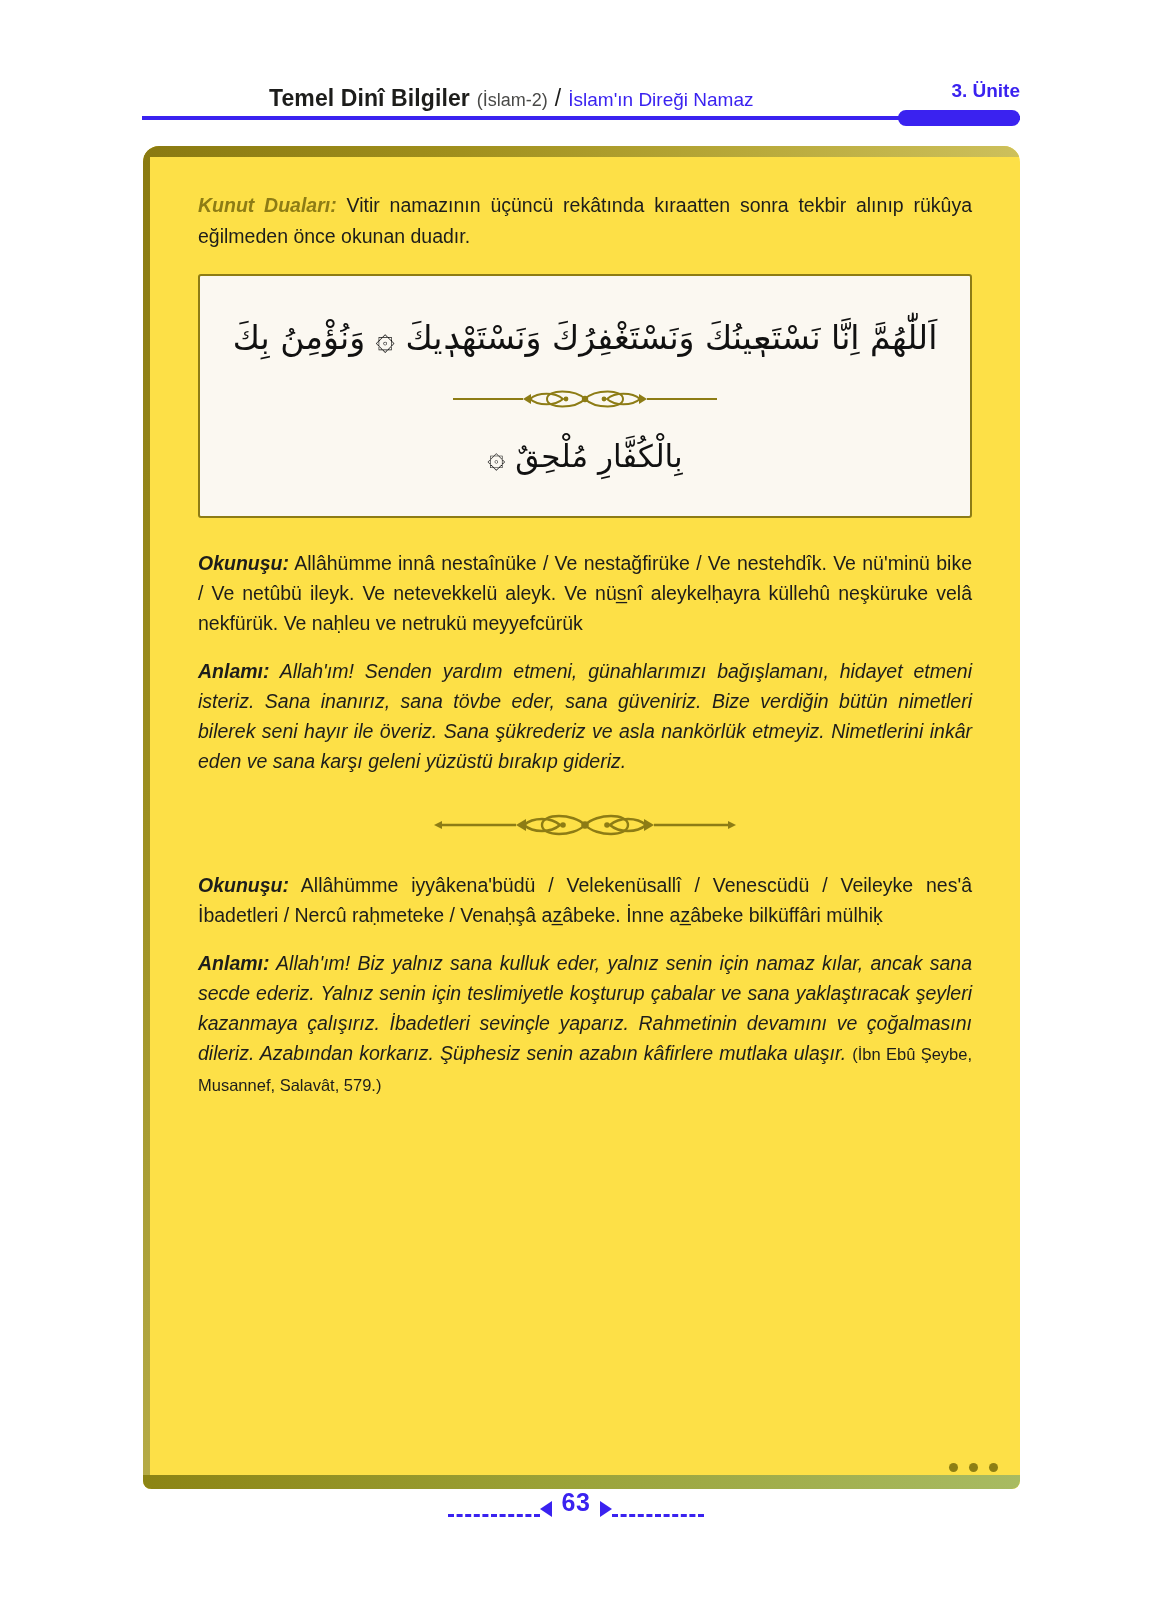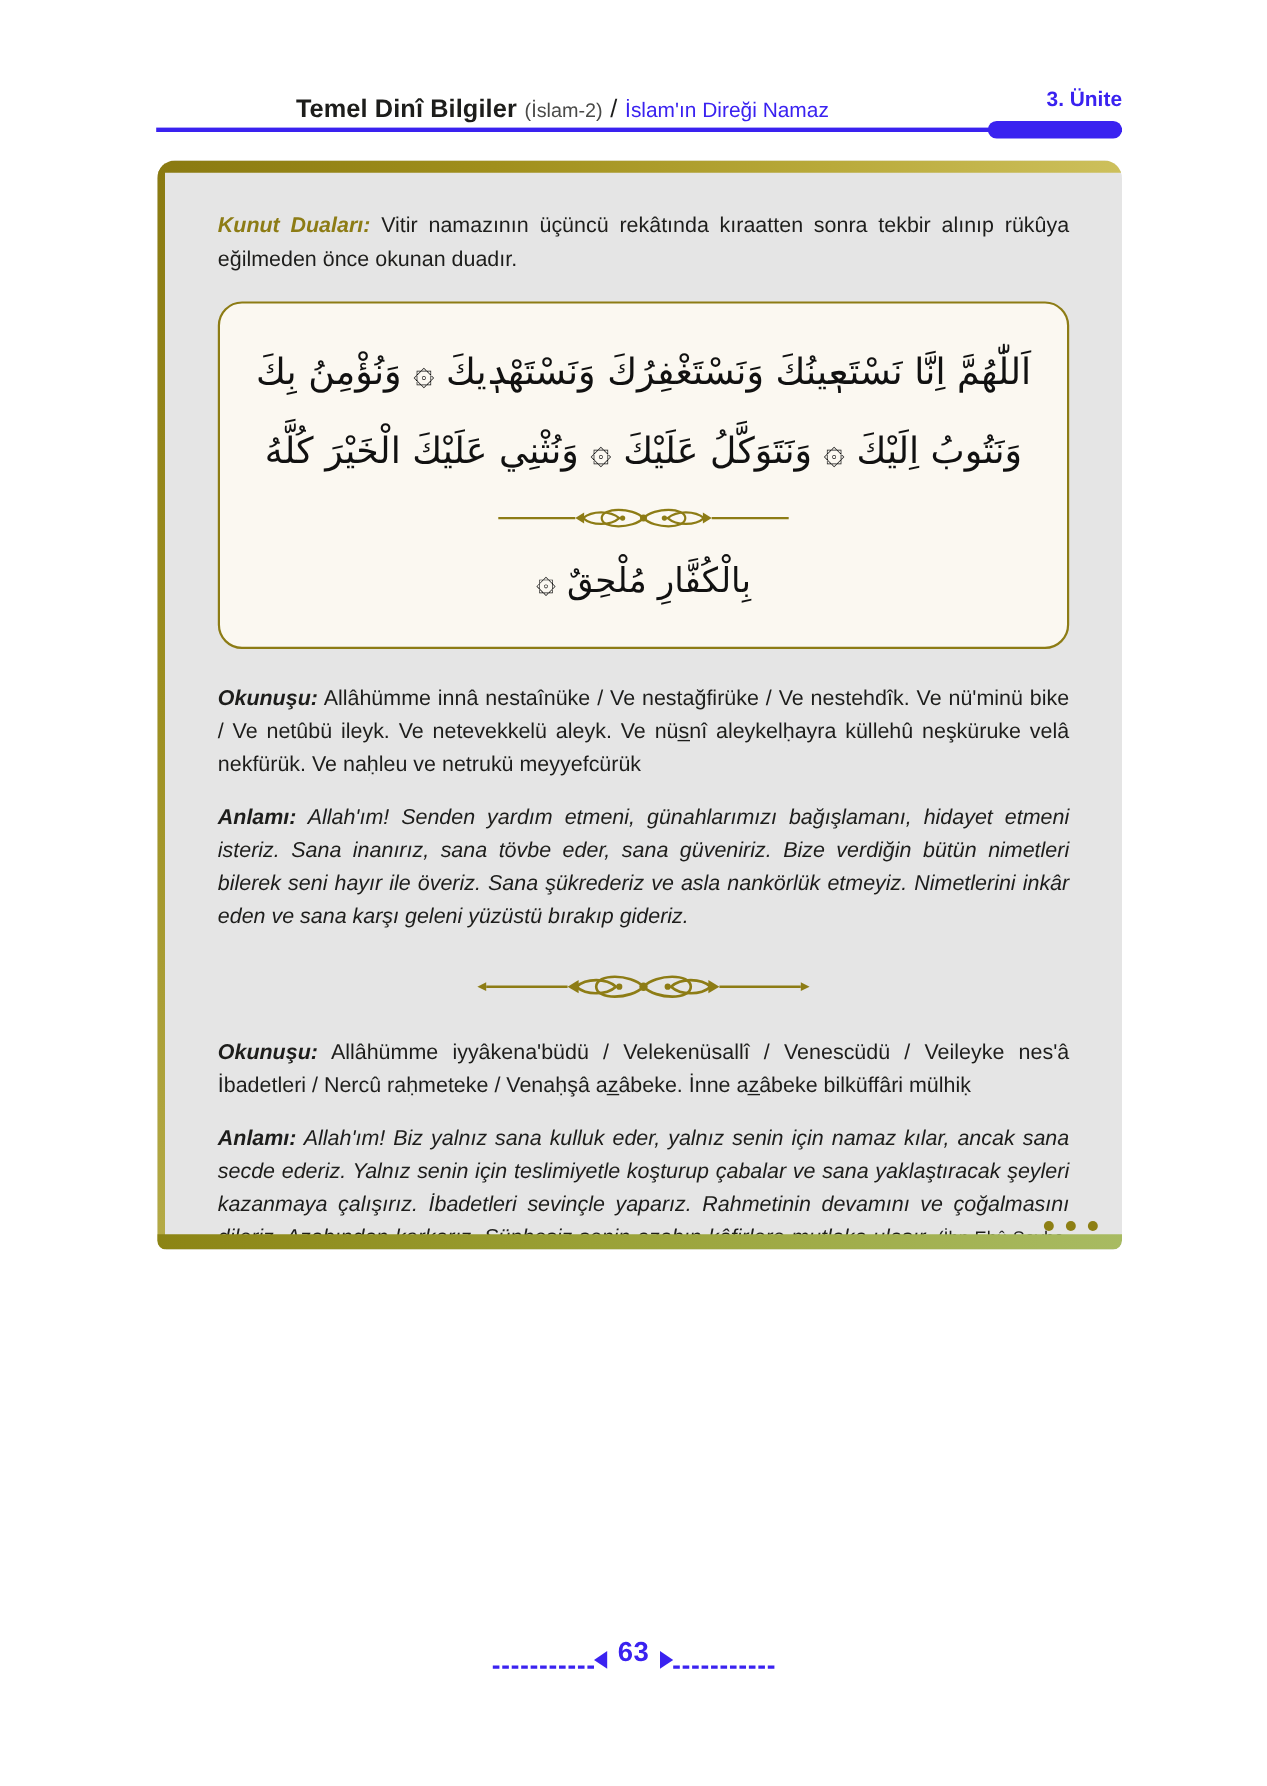--- a/index.html
+++ b/index.html
@@ -80,22 +80,22 @@
     right: 132px; top: 38px;
     width: 122px; height: 16px;
     background: #3a22f0;
     border-radius: 8px;
   }
 
   
   .panel {
     position: absolute;
     left: 143px; top: 146px;
-    width: 877px; height: 990px;
-    background: #e5e5e5;
+    width: 877px; height: 1343px;
+    background: #fde047;
     border-radius: 16px 16px 8px 8px;
     overflow: hidden;
   }
   .panel-top-band {
     position: absolute;
     left: 0; top: 0;
     width: 100%; height: 11px;
     background: linear-gradient(90deg,#8a7a11 0%, #a08f1c 35%, #b9aa3b 70%, #cdc05c 100%);
     border-radius: 14px 14px 0 0;
   }
@@ -140,21 +140,21 @@
   }
   .term {
     font-weight: 700;
     font-style: italic;
     color: #8d7c15;
   }
 
   
   .arabic-box {
     border: 2.5px solid #8d7c15;
-    border-radius: 22px;
+    border-radius: 3px;
     padding: 26px 24px 24px 24px;
     background: #fbf8f1;
     margin-bottom: 30px;
   }
   .arabic-line {
     direction: rtl;
     unicode-bidi: bidi-override;
     text-align: center;
     font-family: "DejaVu Sans", "Liberation Serif", serif;
     font-size: 33px;
@@ -253,21 +253,20 @@
   <div class="panel-left-edge"></div>
 
   <div class="panel-body">
 
     <p class="intro">
       <span class="term">Kunut Duaları:</span><span> Vitir namazının üçüncü rekâtında kıraatten sonra tekbir alınıp rükûya eğilmeden önce okunan duadır.</span>
     </p>
 
     <div class="arabic-box">
       <div class="arabic-line">اَللّٰهُمَّ اِنَّا نَسْتَعٖينُكَ وَنَسْتَغْفِرُكَ وَنَسْتَهْدٖيكَ ۞ وَنُؤْمِنُ بِكَ</div>
-      <div class="arabic-line">وَنَتُوبُ اِلَيْكَ ۞ وَنَتَوَكَّلُ عَلَيْكَ ۞ وَنُثْنِي عَلَيْكَ الْخَيْرَ كُلَّهُ</div>
 
       <div class="ornament">
         <svg width="300" height="26" viewBox="0 0 300 26" aria-hidden="true">
           <g fill="none" stroke="#8d7c15" stroke-width="2">
             <path d="M18 13 H88"></path>
             <path d="M212 13 H282"></path>
             <path d="M112 13 C112 3, 140 3, 150 13 C140 23, 112 23, 112 13 Z"></path>
             <path d="M188 13 C188 3, 160 3, 150 13 C160 23, 188 23, 188 13 Z"></path>
             <path d="M95 13 C103 6, 120 6, 128 13 C120 20, 103 20, 95 13 Z"></path>
             <path d="M205 13 C197 6, 180 6, 172 13 C180 20, 197 20, 205 13 Z"></path>

